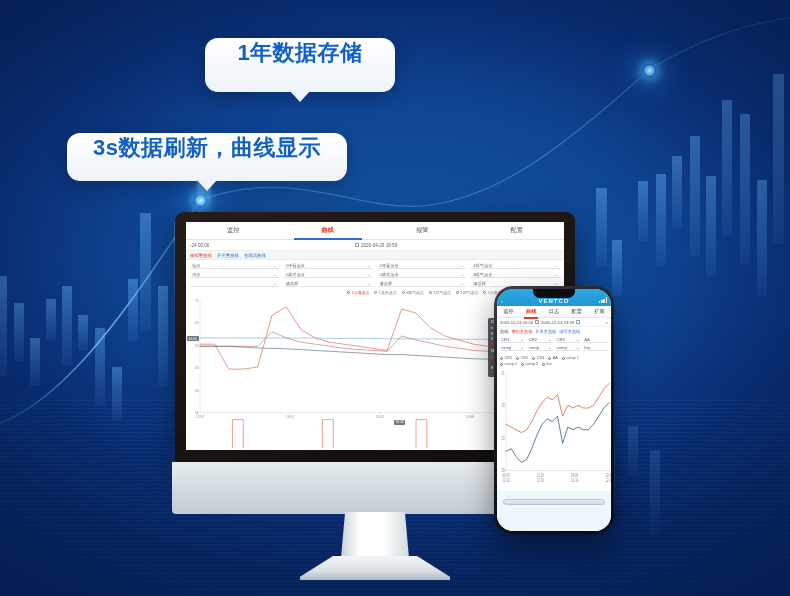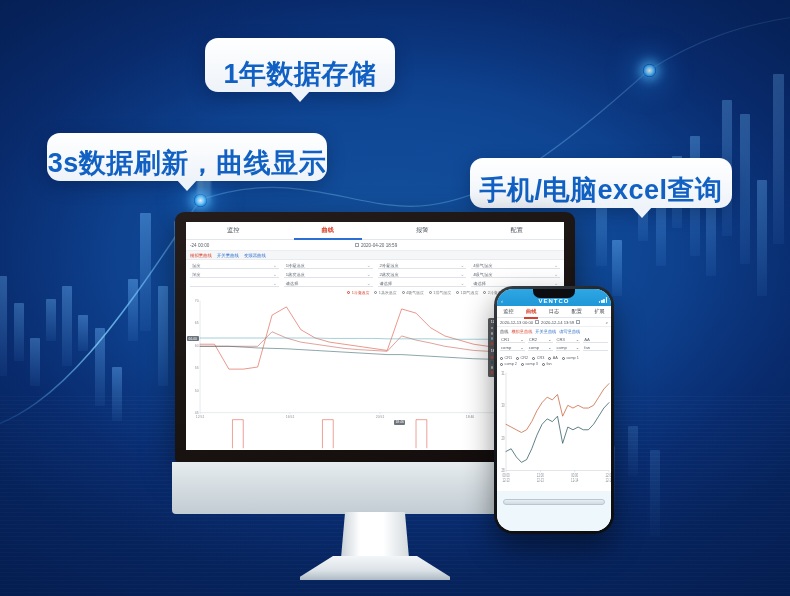--- a/index.html
+++ b/index.html
@@ -44,24 +44,24 @@
     background:linear-gradient(180deg, rgba(170,225,255,.95), rgba(60,160,250,.05));
     filter:blur(1.2px);
   }
 
   
   .bubble{
     position:absolute;
     background:linear-gradient(180deg,#ffffff 0%,#eef3f9 100%);
     border-radius:13px;
     color:#1161c4;
-    font-size:27px;
+    font-size:22px;
     font-weight:700;
     letter-spacing:.5px;
-    display:flex; align-items:flex-end; justify-content:center;
+    display:flex; align-items:flex-start; justify-content:center;
     box-shadow:0 5px 18px rgba(2,18,50,.32);
     white-space:nowrap;
   }
   .bubble::after{
     content:""; position:absolute; bottom:-10px;
     width:0;height:0;
     border-left:11px solid transparent;
     border-right:11px solid transparent;
     border-top:12px solid #eef3f9;
   }
@@ -290,27 +290,24 @@
   <div class="node" style="left:643px; top:64px;"></div>
 
   <div class="scanlines"></div>
   <div class="bg-vignette"></div>
 
   <div class="bubble tail-c" style="left:205px; top:38px; width:190px; height:54px;">
     <span>1年数据存储</span>
   </div>
 
 
-  <div class="bubble tail-c" style="left:47px; top:133px; width:280px; height:48px;">
+  <div class="bubble tail-c" style="left:67px; top:133px; width:280px; height:48px;">
     <span>3s数据刷新，曲线显示</span>
   </div>
 
-  <div class="bubble tail-r" style="left:470px; top:158px; width:262px; height:50px;">
-    <span>手机/电脑excel查询</span>
-  </div>
 
   <div id="monitor">
     <div class="mon-bezel"></div>
 
     <div class="mon-screen">
       <div class="ui">
 
         <div class="ui-tabs">
           <div class="ui-tab">
               <span>监控</span>

